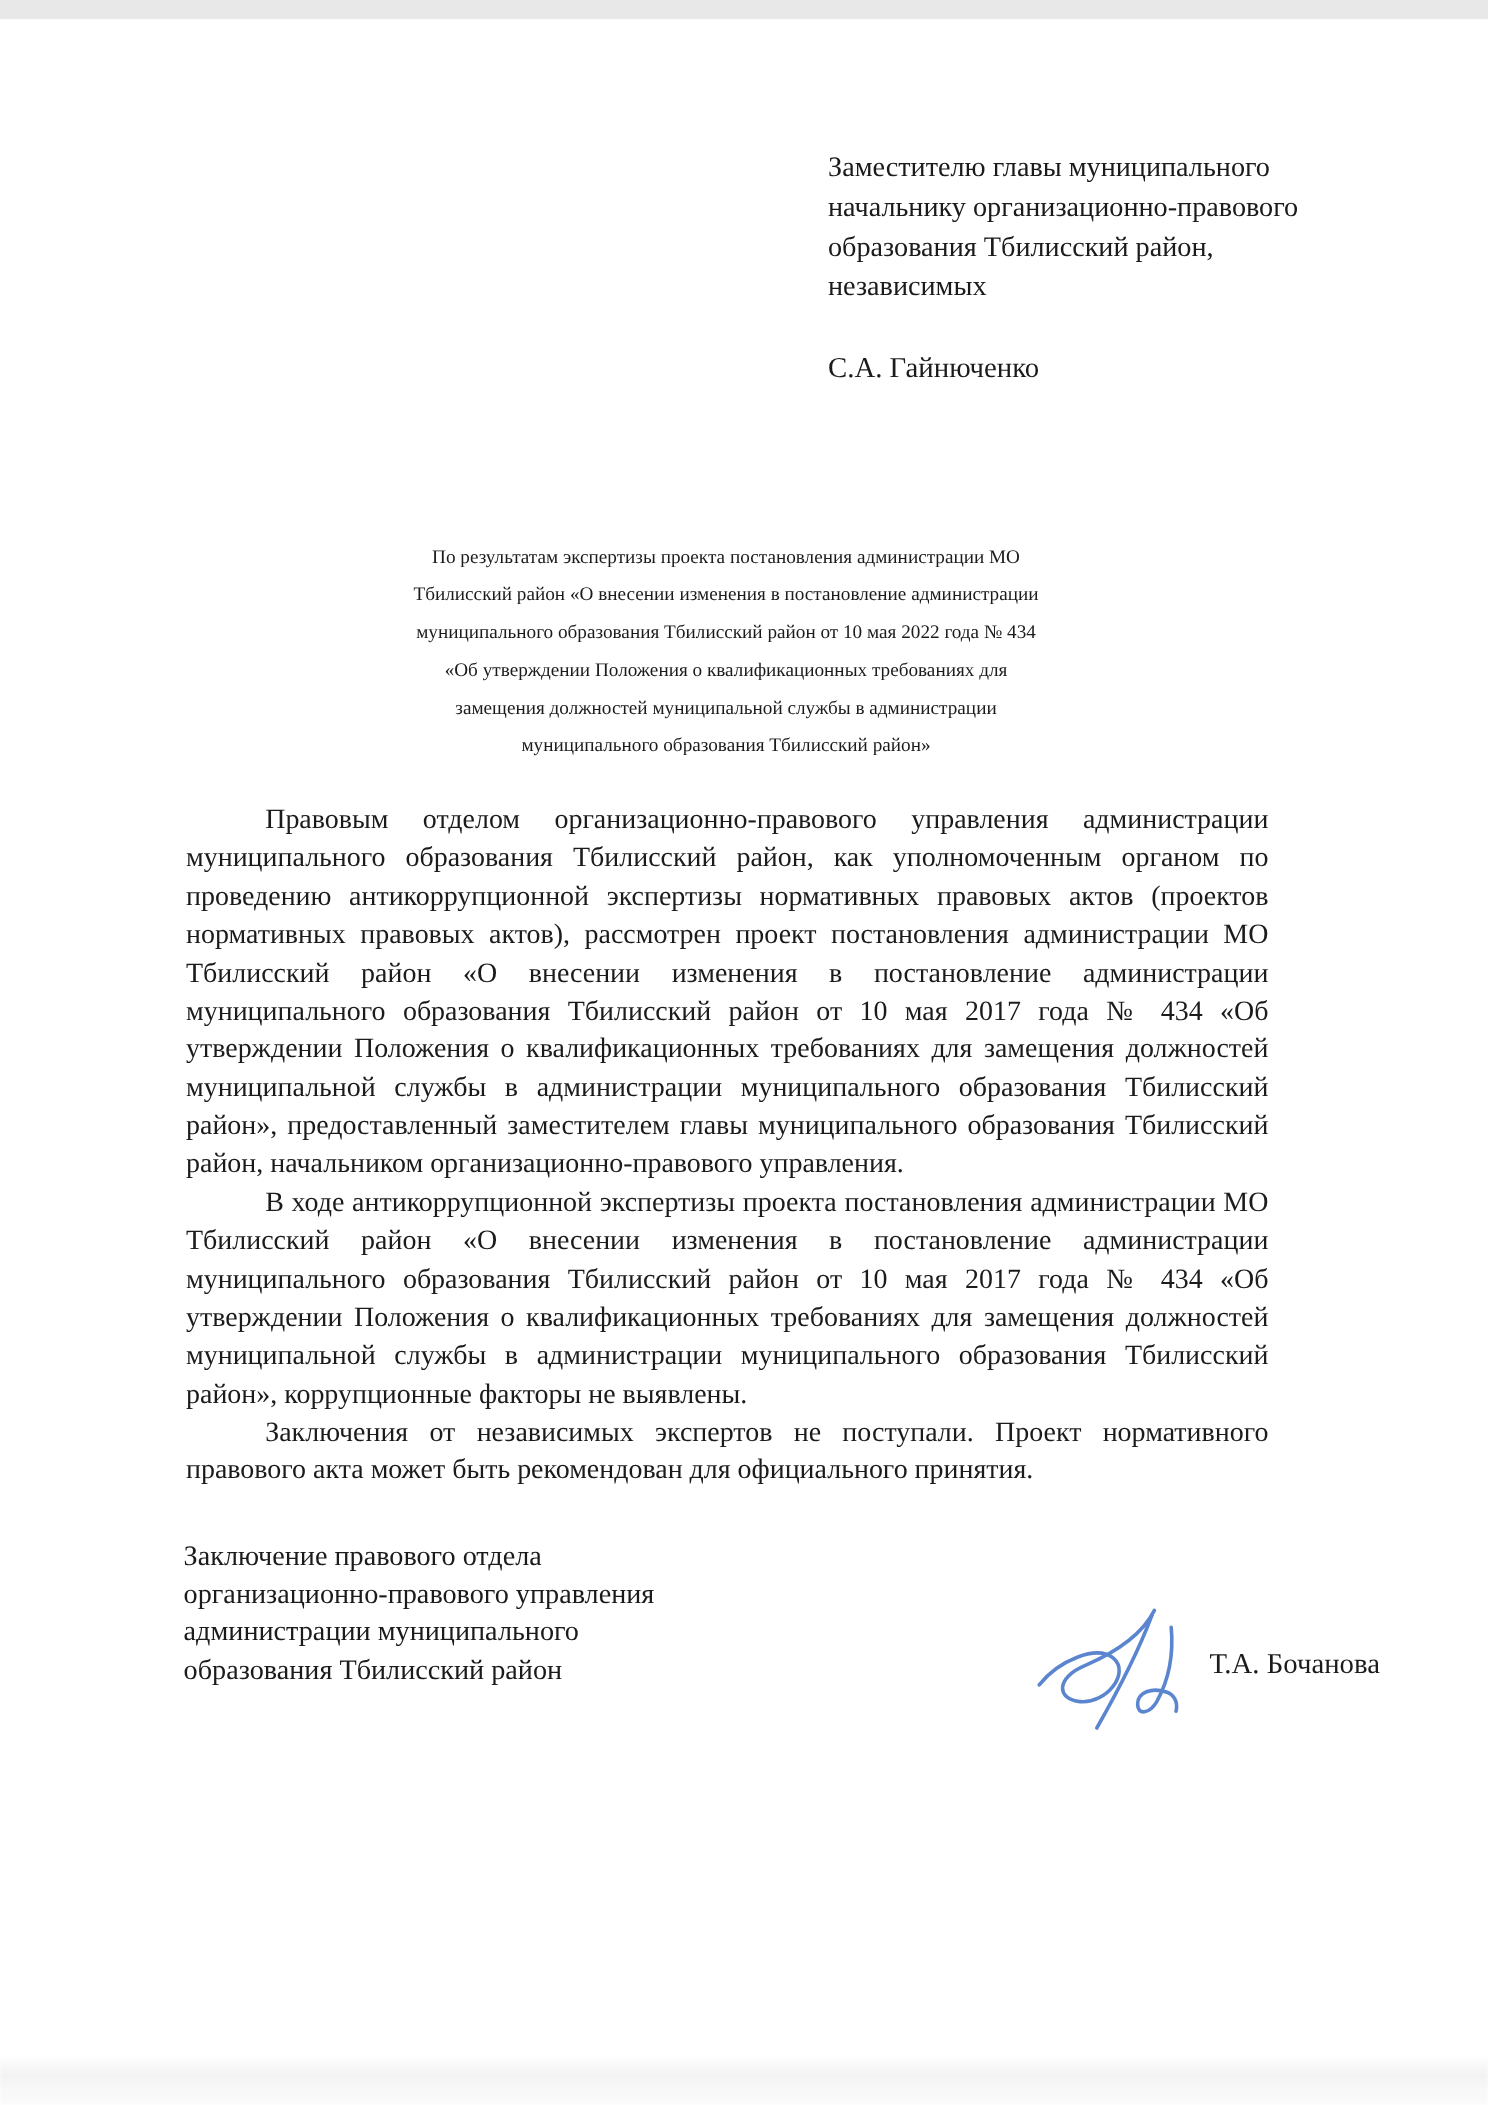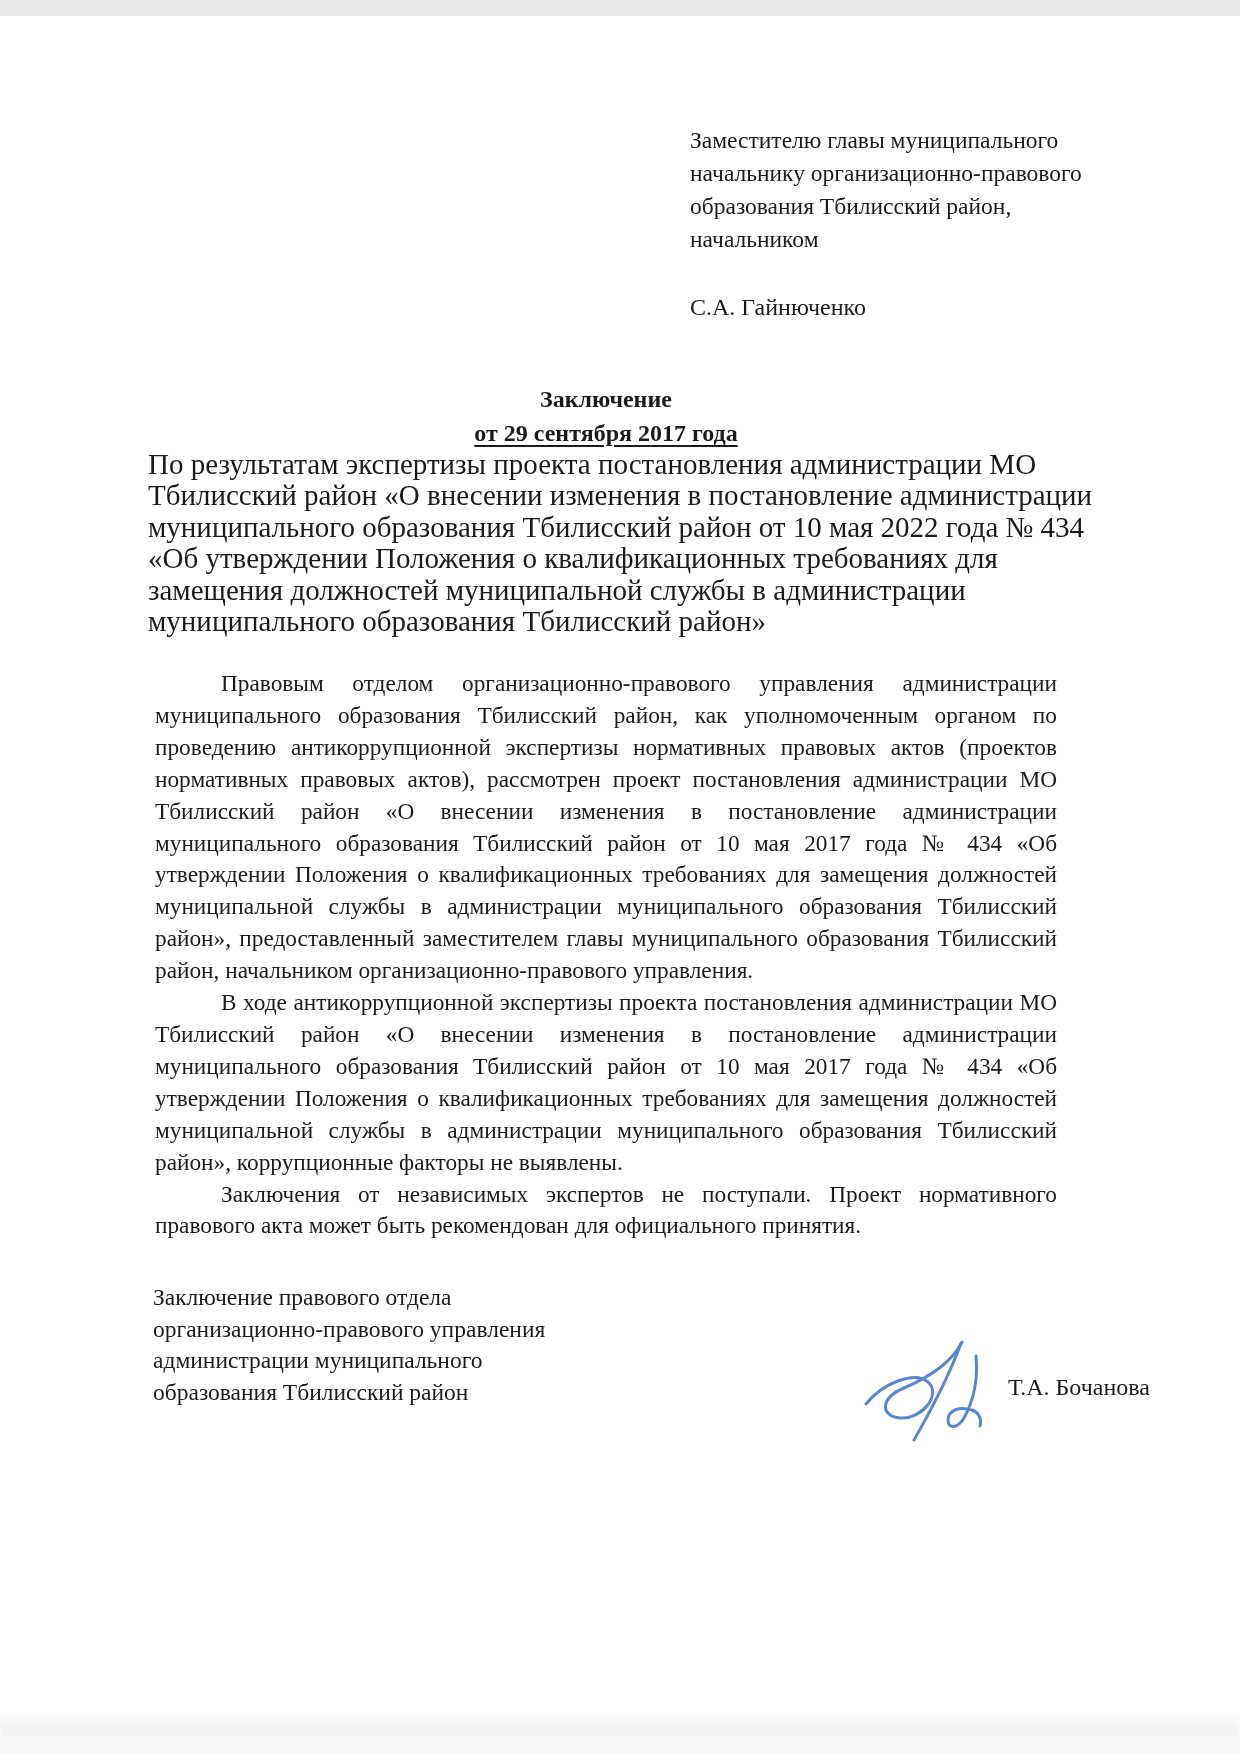--- a/index.html
+++ b/index.html
@@ -36,22 +36,22 @@
   }
   .doc-date {
     text-decoration: underline;
     text-underline-offset: 4px;
     text-decoration-thickness: 2px;
   }
   .subject {
     position: absolute;
     left: 148px; top: 433px;
     width: 914px;
-    text-align: left;
-    font-size: 29px;
+    text-align: center;
+    font-size: 16px;
     line-height: 31.4px;
   }
   .subject div { white-space: nowrap; }
   .body-text {
     position: absolute;
     left: 155px; top: 652px;
     width: 902px;
     font-size: 23.3px;
     line-height: 31.9px;
     text-align: justify;
@@ -87,29 +87,25 @@
 </style>
 </head>
 <body>
 
 <div class="page">
 
   <div class="addressee">
     <div>Заместителю главы муниципального</div>
     <div>начальнику организационно-правового</div>
     <div>образования Тбилисский район,</div>
-    <div>начальником</div>
+    <div>независимых</div>
   </div>
 
   <div class="recipient-name">С.А. Гайнюченко</div>
 
-  <div class="doc-title">
-    <div>Заключение</div>
-    <div class="doc-date">от 29 сентября 2017 года</div>
-  </div>
 
   <div class="subject">
     <div>По результатам экспертизы проекта постановления администрации МО</div>
     <div>Тбилисский район «О внесении изменения в постановление администрации</div>
     <div>муниципального образования Тбилисский район от 10 мая 2022 года № 434</div>
     <div>«Об утверждении Положения о квалификационных требованиях для</div>
     <div>замещения должностей муниципальной службы в администрации</div>
     <div>муниципального образования Тбилисский район»</div>
   </div>
 

